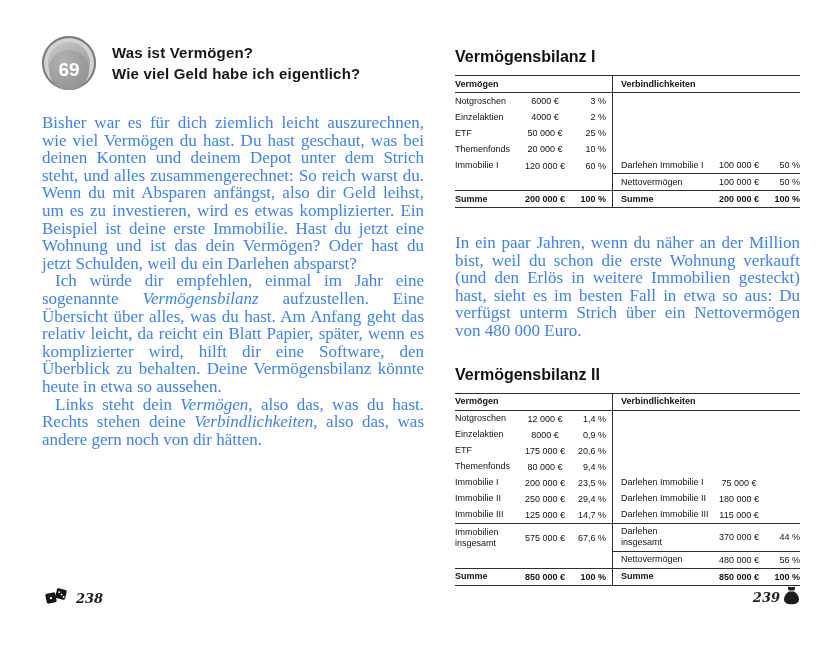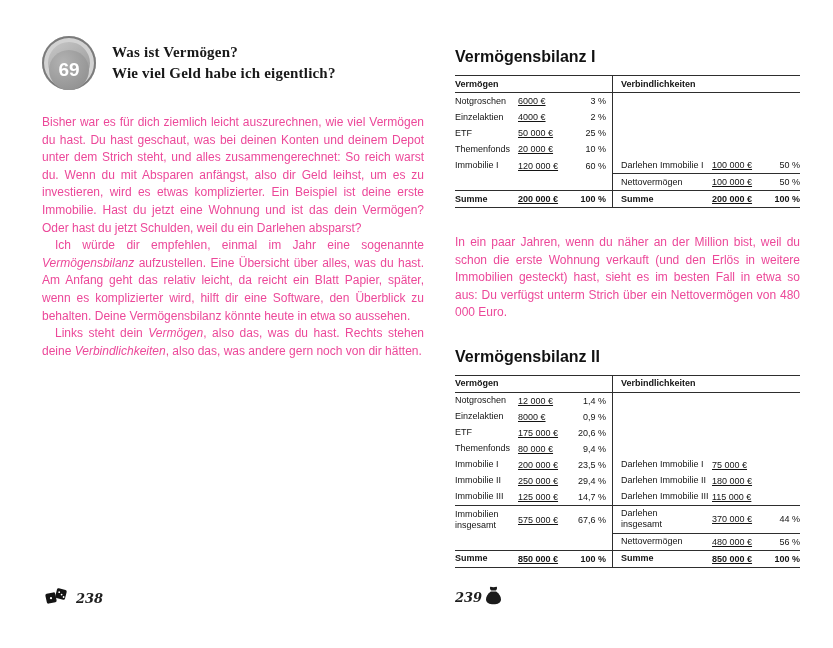--- a/index.html
+++ b/index.html
@@ -9,46 +9,46 @@
   .page-left{position:absolute;left:42px;top:36px;width:382px;}
   .chapter-header{display:flex;align-items:center;gap:16px;}
   .badge-outer{width:54px;height:54px;border-radius:50%;flex:0 0 54px;
     background:linear-gradient(145deg,#cfcfcf,#8d8d8d);
     box-shadow:inset 0 0 0 2px #7b7b7b, inset 0 0 0 6px #d2d2d2;
     display:flex;align-items:flex-end;justify-content:center;}
   .badge-inner{width:40px;height:40px;border-radius:50%;
     background:radial-gradient(circle at 35% 30%,#b2b2b2,#8a8a8a);
     display:flex;align-items:center;justify-content:center;}
   .badge-num{color:#fff;font-family:"Liberation Sans",sans-serif;font-weight:700;font-size:19px;}
-  .chapter-title{font-family:Liberation Serif, serif;font-weight:700;font-size:15px;line-height:21px;color:#181818;letter-spacing:.2px;}
-  .body-text{margin-top:24px;font-family:Liberation Sans, sans-serif;font-size:12px;line-height:17.6px;text-align:justify;color:#ec4899;}
+  .chapter-title{font-family:Liberation Sans, sans-serif;font-weight:700;font-size:15px;line-height:21px;color:#181818;letter-spacing:.2px;}
+  .body-text{margin-top:24px;font-family:Liberation Serif, serif;font-size:17px;line-height:17.6px;text-align:justify;color:#3b82f6;}
   .body-text p{margin:0;}
   .body-text p.indent{text-indent:13px;}
   .body-text i{font-style:italic;}
 
   
   .page-right{position:absolute;left:455px;top:48px;width:345px;}
   .section-title{font-family:"Liberation Sans",sans-serif;font-weight:700;font-size:16px;color:#121212;margin:0 0 9px;}
   .vtable{border-top:1px solid #2e2e2e;margin-bottom:0;font-family:"Liberation Sans",sans-serif;font-size:9px;color:#141414;}
   .trow{display:grid;grid-template-columns:157px 1fr;}
   .b-full{border-bottom:1px solid #2e2e2e;}
   .half{display:flex;align-items:center;min-height:16px;box-sizing:border-box;}
   .lhalf{padding-right:6px;}
   .rhalf{border-left:1px solid #2e2e2e;padding-left:8px;}
   .rhalf.b-edge{border-bottom:1px solid #2e2e2e;}
   .cl{flex:1;white-space:pre-line;line-height:11px;padding:2.5px 0;}
-  .cv{width:54px;text-align:left;text-decoration:underline;}
+  .cv{width:54px;text-align:center;}
   .cp{width:34px;text-align:right;}
   .thead{font-weight:700;}
   .trow.bold{font-weight:700;}
   .between{margin:26px 0 26px;}
 
   
   .footer-left{position:absolute;left:44px;top:586px;display:flex;align-items:center;gap:8px;}
-  .footer-right{position:absolute;left:455px;top:586px;width:345px;display:flex;justify-content:flex-start;align-items:center;gap:3px;}
+  .footer-right{position:absolute;left:455px;top:586px;width:345px;display:flex;justify-content:flex-end;align-items:center;gap:3px;}
   .pagenum{font-family:"DejaVu Serif",serif;font-style:italic;font-weight:700;font-size:13px;color:#1e1e1e;}
 </style>
 </head>
 <body>
 
 <div class="spread">
 
   <div class="page-left">
     <div class="chapter-header">
       <div class="badge-outer">

